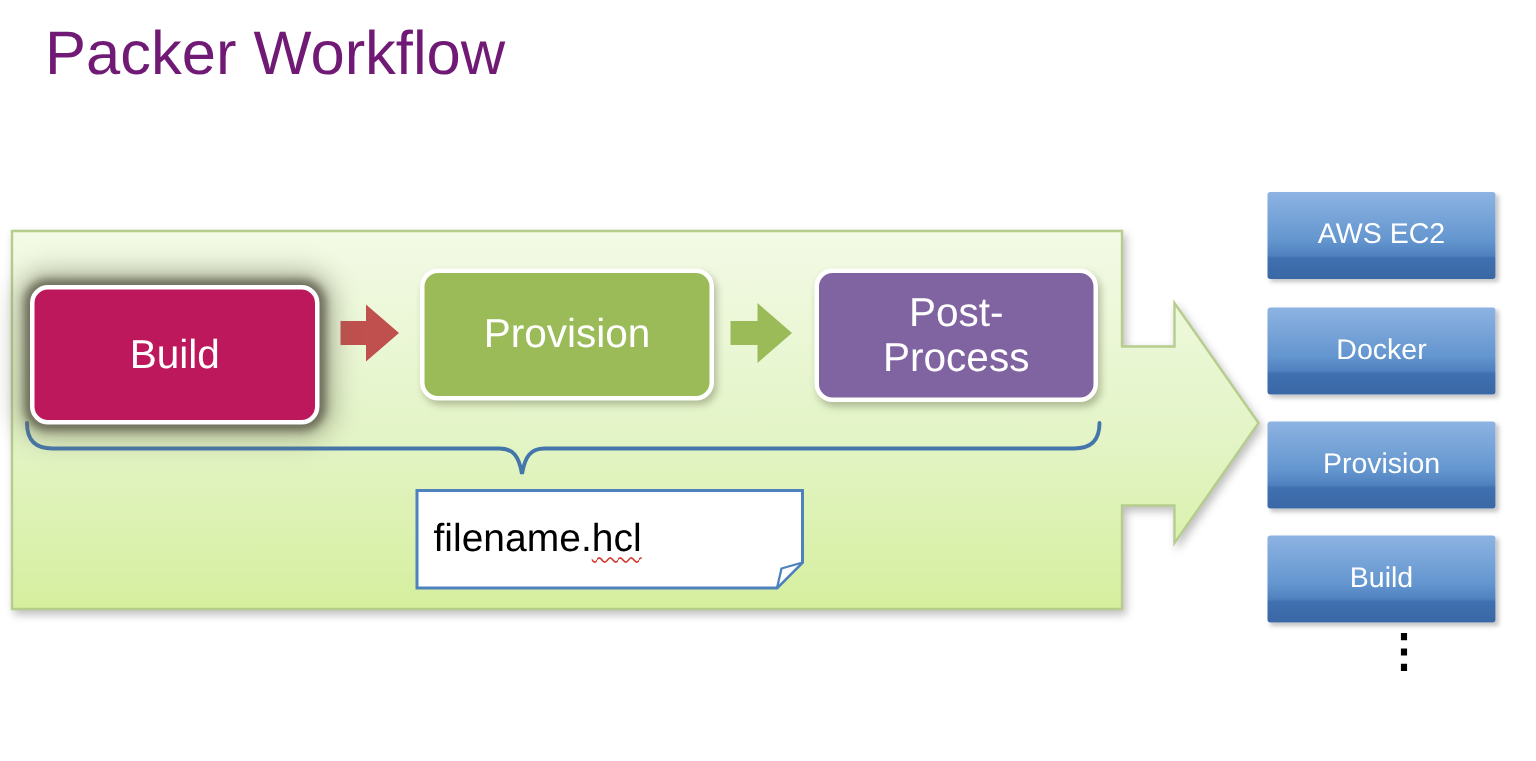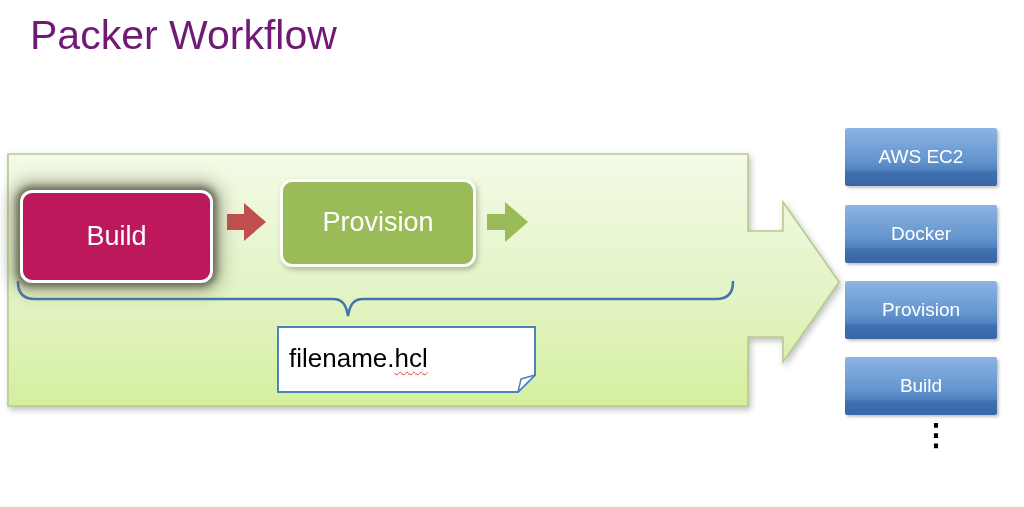--- a/index.html
+++ b/index.html
@@ -61,20 +61,24 @@
   </svg>
 
   <div class="step step-build" style="background-color: #be185d; margin-top: 12px;">
     <span>Build</span>
   </div>
 
   <div class="step step-provision" style="background-color: rgb(155, 187, 89);">
     <span>Provision</span>
   </div>
 
+  <div class="step step-post" style="background-color: rgb(128, 100, 162);">
+    <span>Post-</span>
+    <span>Process</span>
+  </div>
 
   <div class="note-text"><span>filename.</span><span class="ext">hcl</span></div>
 
   <div class="provider p1">
     <span>AWS EC2</span>
   </div>
   <div class="provider p2">
     <span>Docker</span>
   </div>
   <div class="provider p3">

